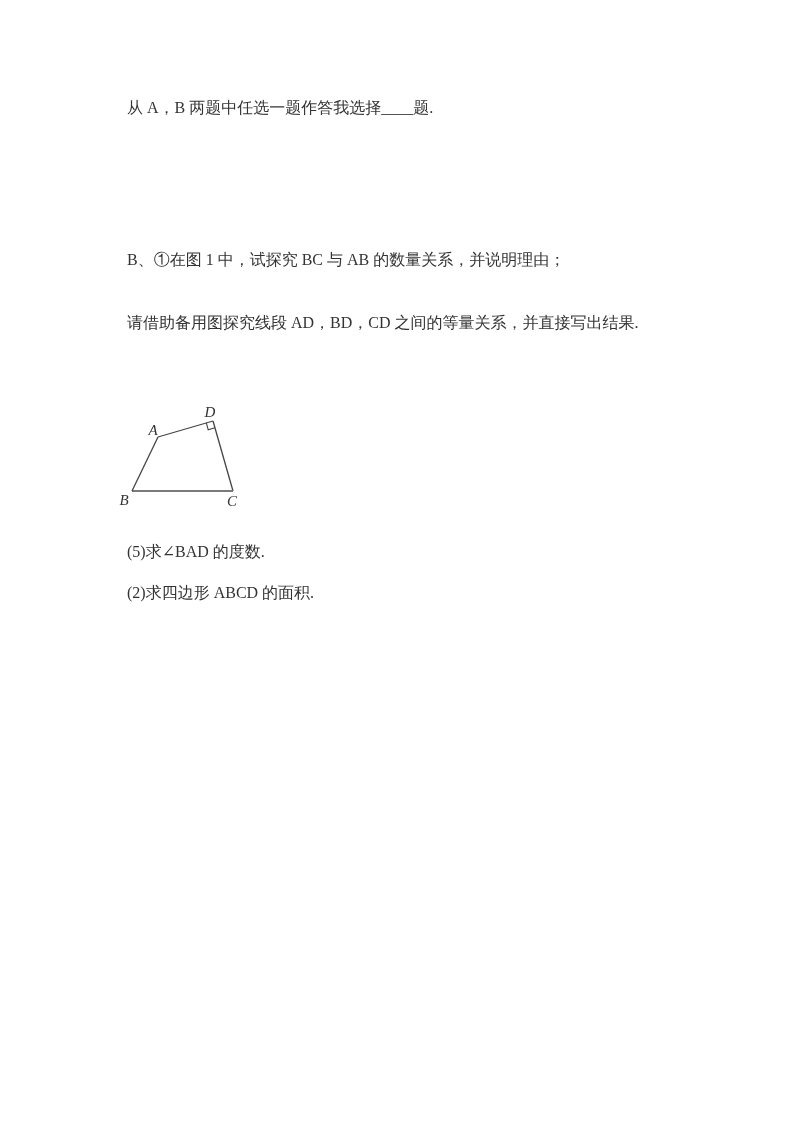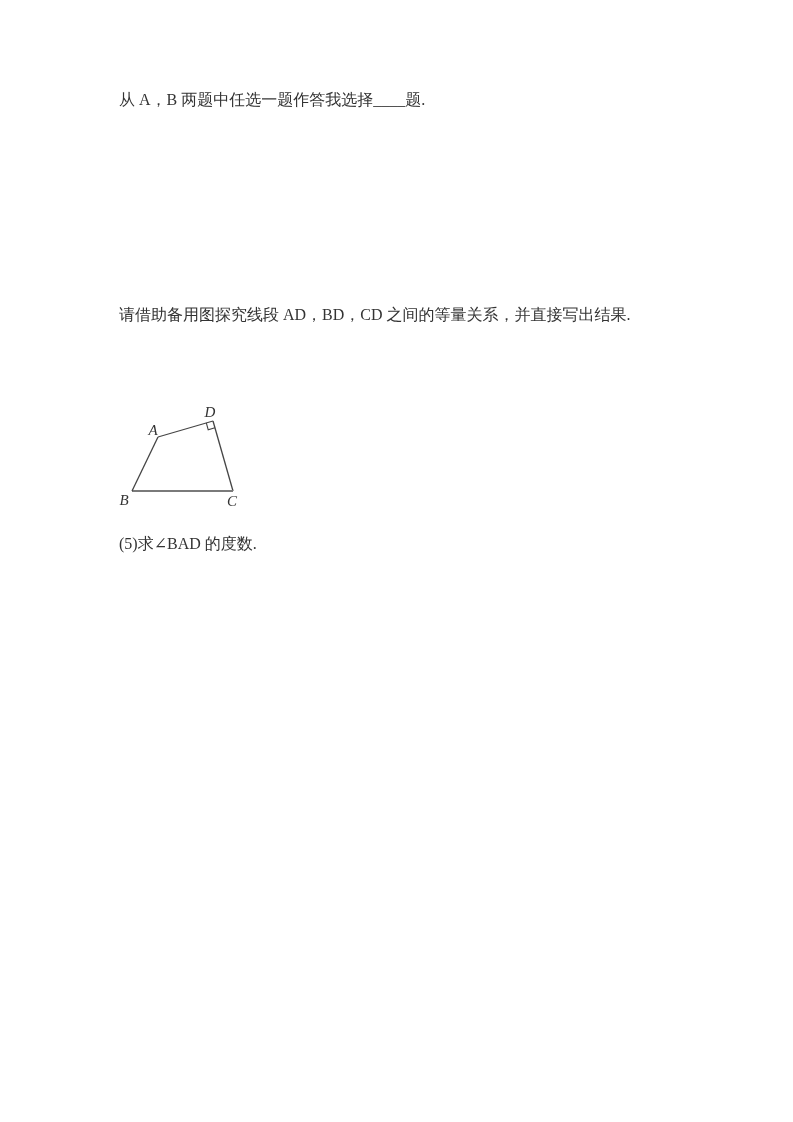--- a/index.html
+++ b/index.html
@@ -11,21 +11,21 @@
     font-family: "Liberation Serif", "DejaVu Serif", serif;
     color: #333333;
     overflow: hidden;
   }
   .tline {
     position: absolute;
     left: 119px;
     font-size: 16px;
     line-height: 22px;
     white-space: nowrap;
-    margin: 0;
+    margin: 8px;
     color: #333333;
   }
   .stem { display: inline; }
   .radical { font-size: 16px; }
   .radicand { text-decoration: overline; font-style: italic; }
   .figure {
     position: absolute;
     left: 110px;
     top: 404px;
     width: 150px;
@@ -40,20 +40,21 @@
 </style>
 </head>
 <body>
 
 <div class="page">
 
   <p class="tline" style="top:89px">从 A，B 两题中任选一题作答我选择____题.</p>
 
 
 
+  <p class="tline" style="top:241px">B、①在图 1 中，试探究 BC 与 AB 的数量关系，并说明理由；</p>
 
   <p class="tline" style="top:304px">请借助备用图探究线段 AD，BD，CD 之间的等量关系，并直接写出结果.</p>
 
 
   <div class="figure">
     <svg width="150" height="110" viewBox="0 0 150 110">
 
       <line x1="48" y1="33" x2="103" y2="17" stroke="#444444" stroke-width="1.3"></line>
       <line x1="103" y1="17" x2="123" y2="87" stroke="#444444" stroke-width="1.3"></line>
       <line x1="123" y1="87" x2="22" y2="87" stroke="#7a7a7a" stroke-width="1.8"></line>
@@ -63,14 +64,15 @@
 
       <text x="43" y="31" text-anchor="middle" class="vlabel">A</text>
       <text x="100" y="13" text-anchor="middle" class="vlabel">D</text>
       <text x="14" y="101" text-anchor="middle" class="vlabel">B</text>
       <text x="122" y="102" text-anchor="middle" class="vlabel">C</text>
     </svg>
   </div>
 
   <p class="tline" style="top:533px">(5)求∠BAD 的度数.</p>
 
+  <p class="tline" style="top:574px">(2)求四边形 ABCD 的面积.</p>
 
 </div>
 
 </body></html>

